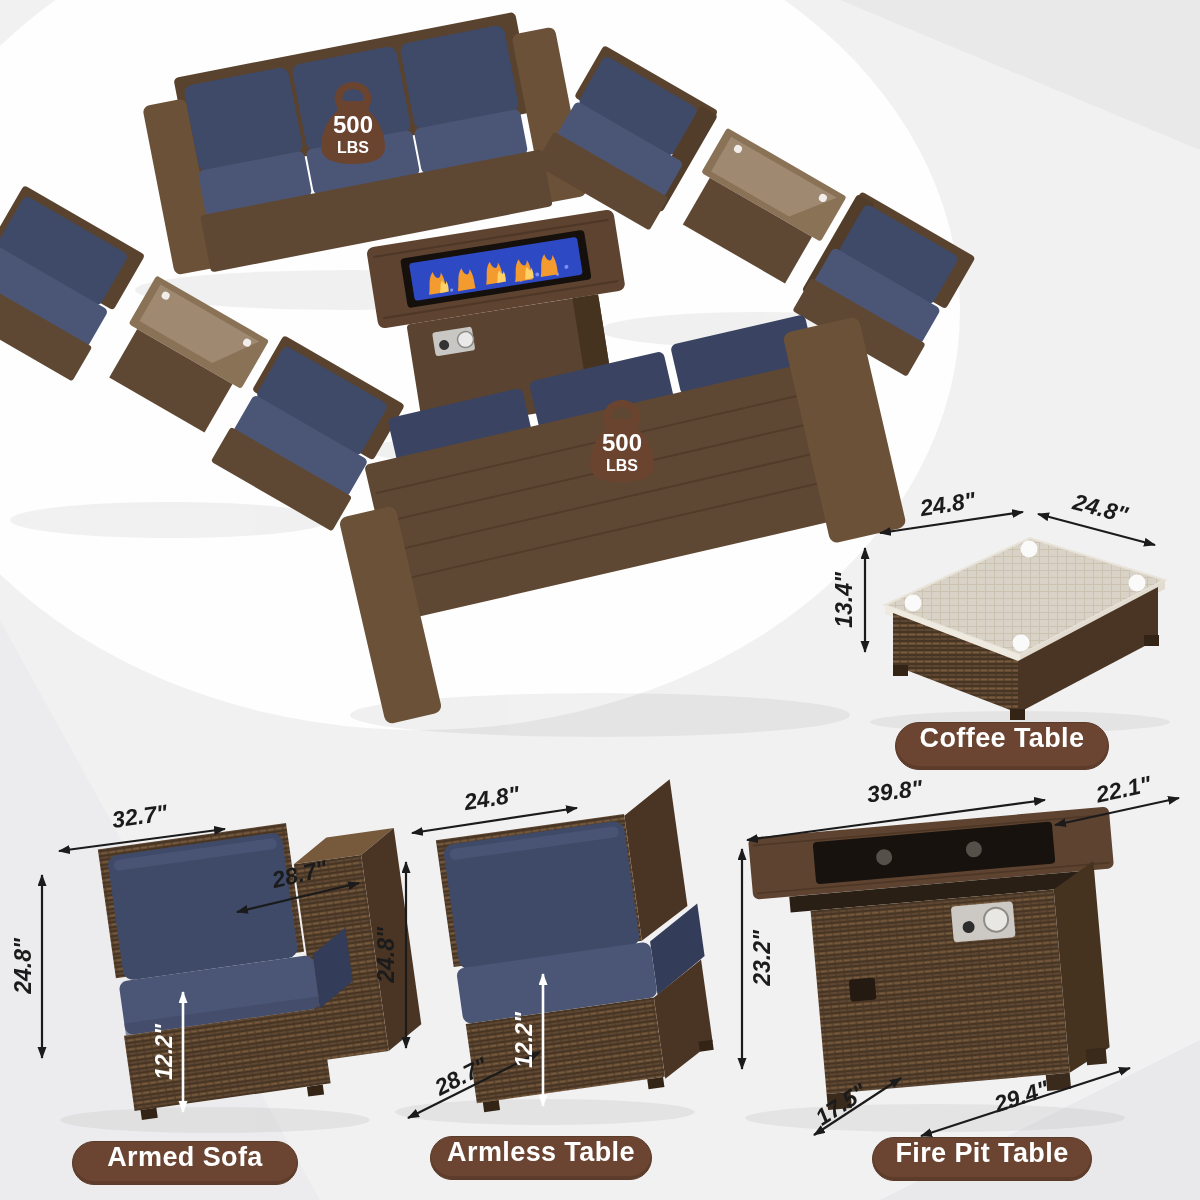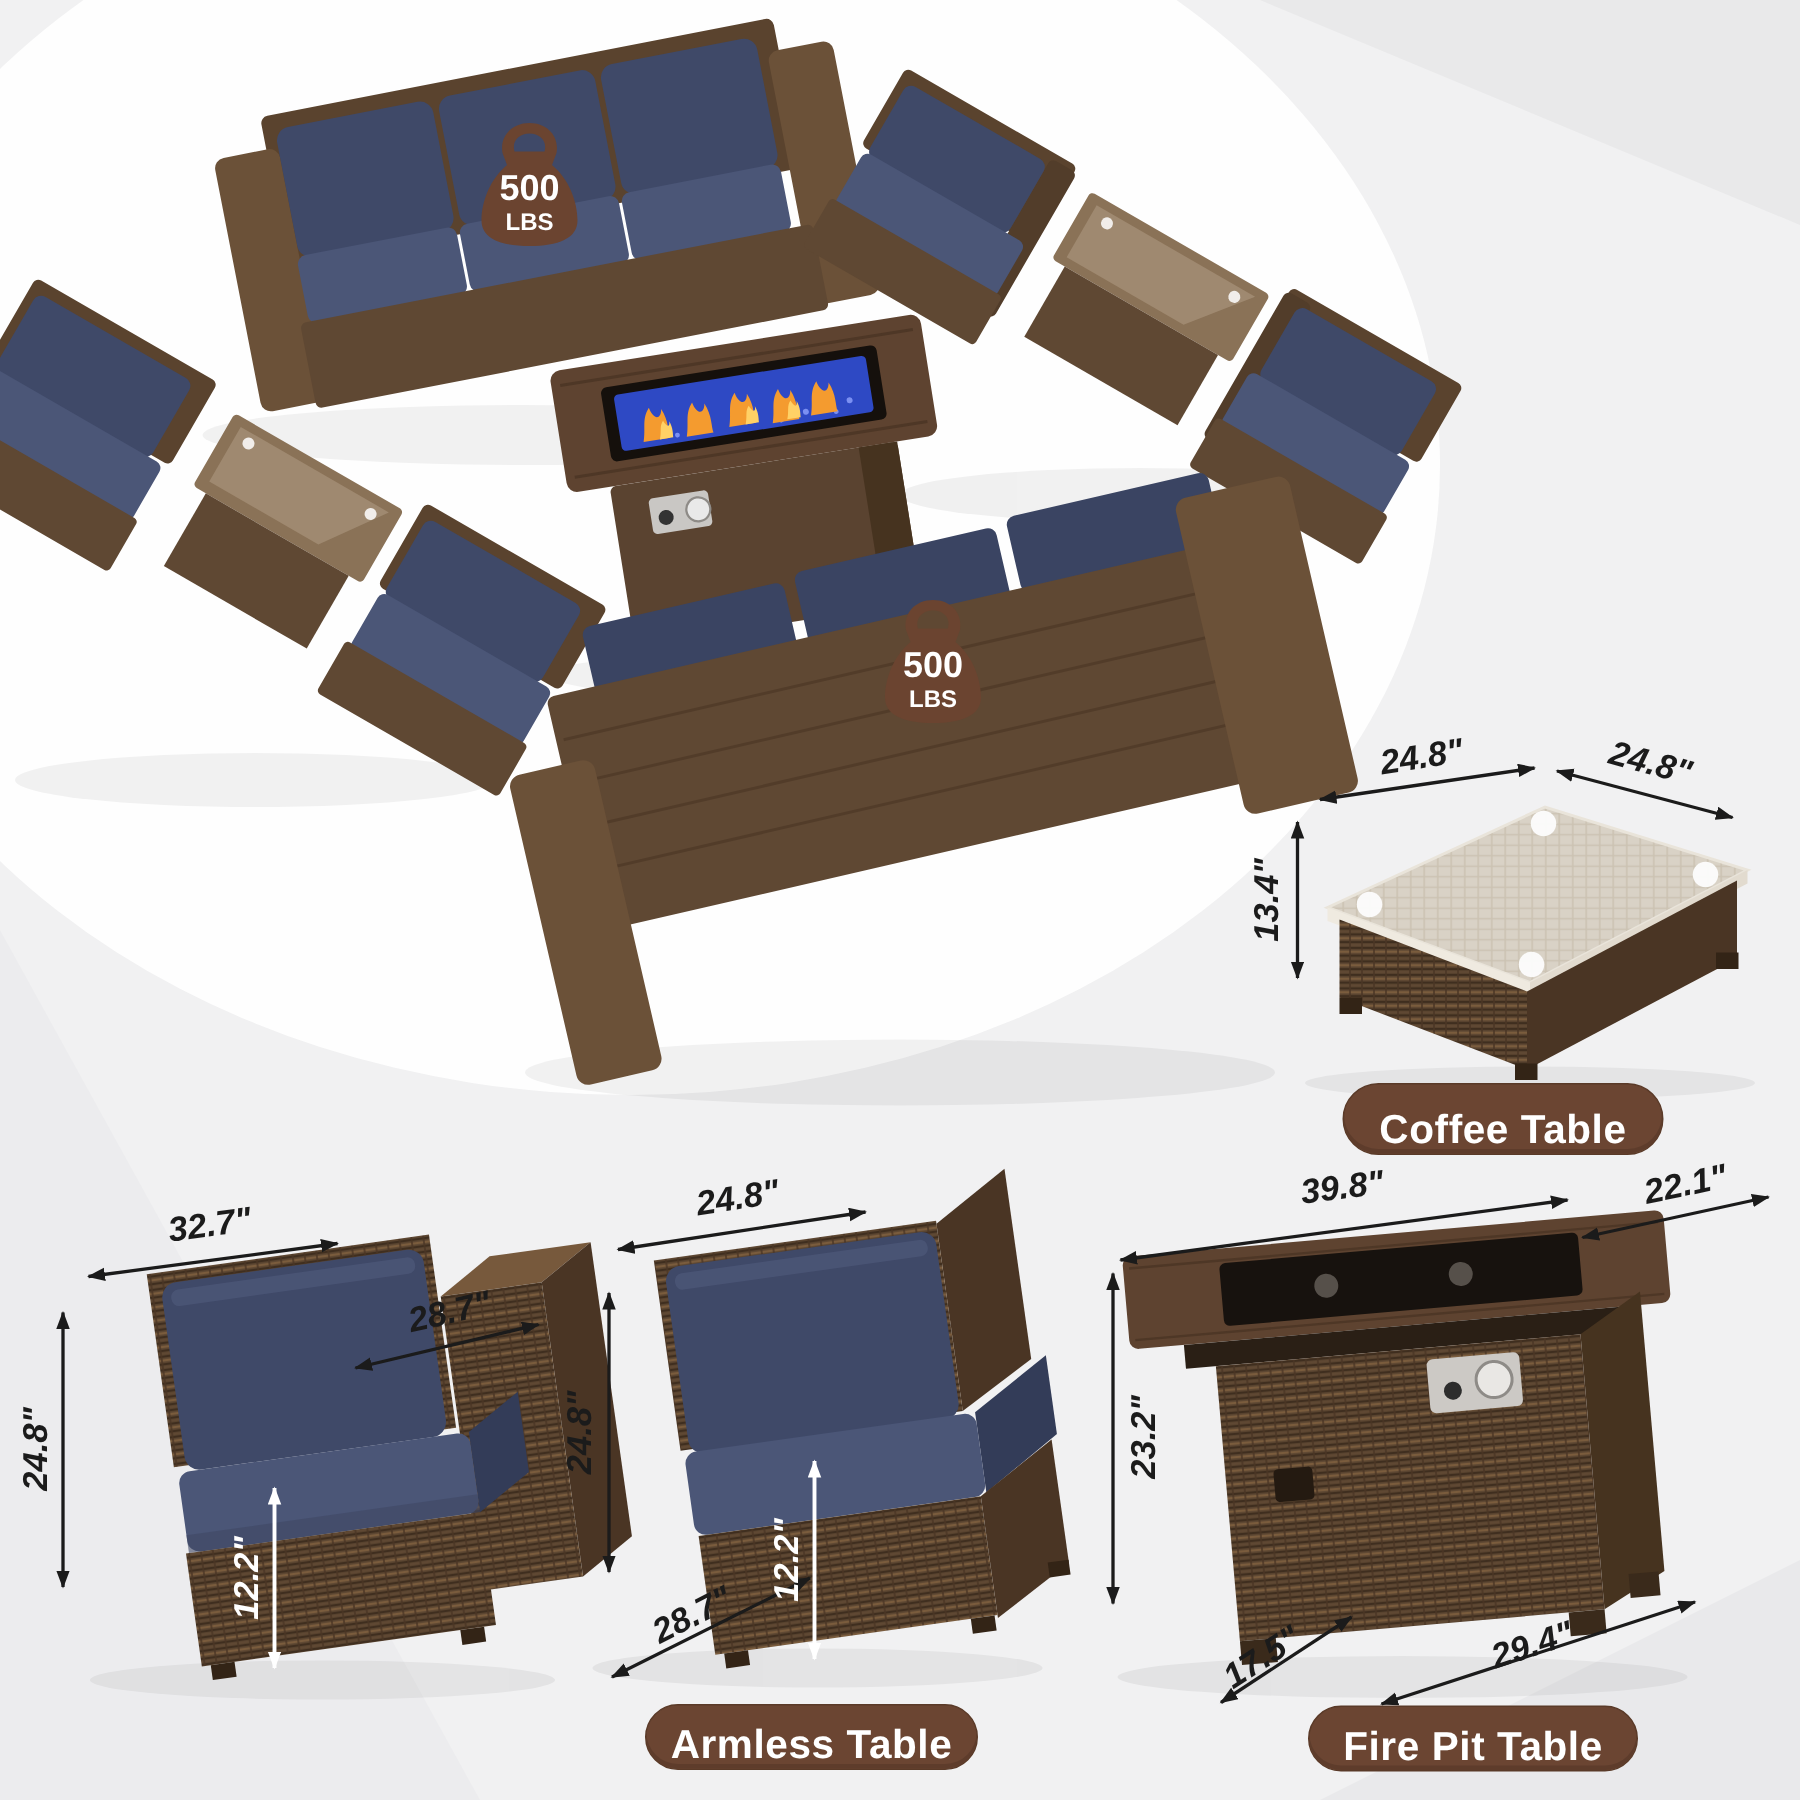--- a/index.html
+++ b/index.html
@@ -1,20 +1,20 @@
 <!DOCTYPE html>
 <html><head>
 <meta charset="utf-8">
 <style>
   html,body{margin:0;padding:0;background:#ddd;}
   .canvas{position:relative;width:1200px;height:1200px;background:#22c55e;overflow:hidden;
           font-family:"Liberation Sans",sans-serif;}
   .layer{position:absolute;left:0;top:0;width:1200px;height:1200px;}
   .pill{position:absolute;background:#6b4532;border:1px solid #5a3a28;border-radius:24px;
-        display:flex;align-items:flex-end;justify-content:center;color:#fff;font-weight:700;
+        display:flex;align-items:flex-start;justify-content:center;color:#fff;font-weight:700;
         font-size:27px;letter-spacing:.4px;box-shadow:inset 0 -3px 0 rgba(0,0,0,.12);}
   #annot line{stroke:#1b1b1b;stroke-width:2.2;}
   #annot line.wl{stroke:#ffffff;stroke-width:2.6;}
   #annot text{font-style:italic;font-weight:700;font-size:23px;
               font-family:"Liberation Sans",sans-serif;fill:#1b1b1b;
               text-anchor:middle;dominant-baseline:middle;}
   #annot text.wt{fill:#ffffff;}
   .bnum{font:700 24px "Liberation Sans",sans-serif;fill:#fff;text-anchor:middle;}
   .blbs{font:700 16px "Liberation Sans",sans-serif;fill:#fff;text-anchor:middle;}
 </style>
@@ -300,20 +300,23 @@
     <text transform="translate(895,793) rotate(-7)">39.8"</text>
     <text transform="translate(1124,791) rotate(-12)">22.1"</text>
     <text transform="translate(764,958) rotate(-90)">23.2"</text>
     <text transform="translate(842,1106) rotate(-33)">17.5"</text>
     <text transform="translate(1022,1098) rotate(-18)">29.4"</text>
   </svg>
 
   <div class="pill" style="left:895px;top:722px;width:212px;height:46px;">
     <span>Coffee Table</span>
   </div>
+  <div class="pill" style="left:72px;top:1141px;width:224px;height:42px;">
+    <span>Armed Sofa</span>
+  </div>
   <div class="pill" style="left:430px;top:1136px;width:220px;height:42px;">
     <span>Armless Table</span>
   </div>
   <div class="pill" style="left:872px;top:1137px;width:218px;height:42px;">
     <span>Fire Pit Table</span>
   </div>
 
 </div>
 
 </body></html>

